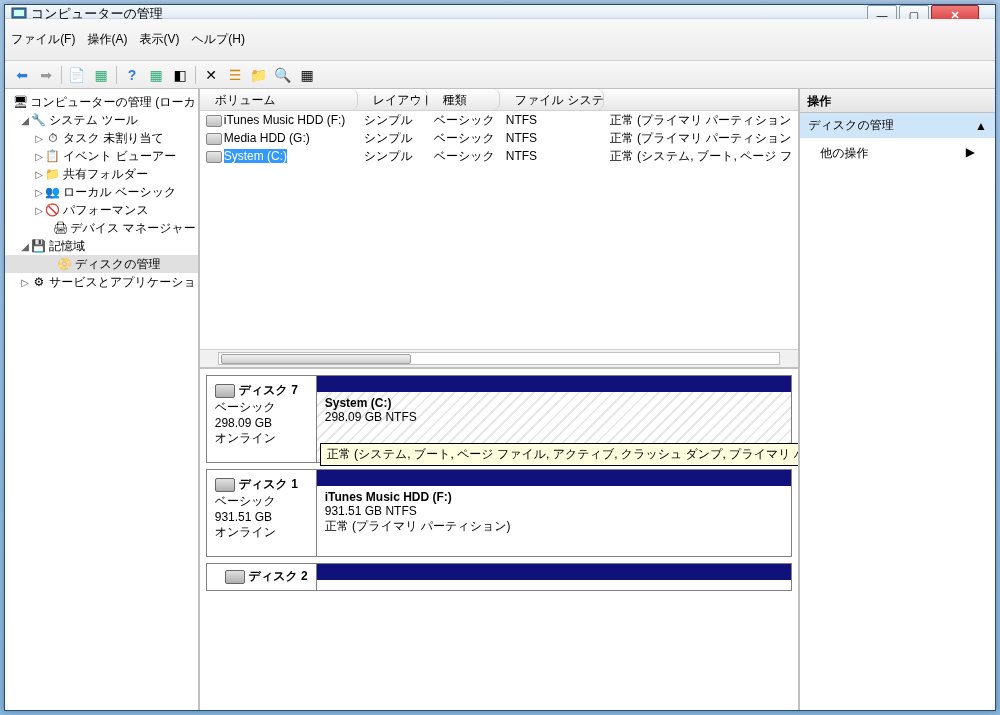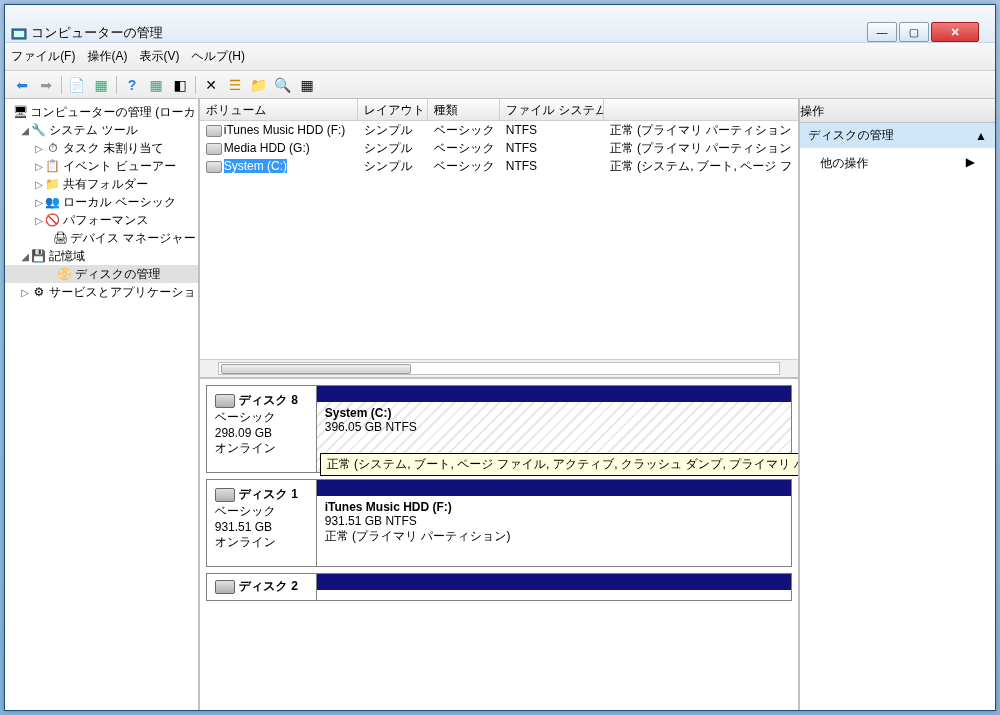--- a/index.html
+++ b/index.html
@@ -1,39 +1,39 @@
 <!DOCTYPE html>
 <html><head>
 <meta charset="utf-8">
 <style>
 * { margin:0; padding:0; box-sizing:border-box; font-family:"Meiryo UI","MS UI Gothic",Tahoma,sans-serif; font-size:12px; }
 body { background:linear-gradient(to bottom,#a8c8e8,#87b5dd); width:1000px; height:715px; overflow:hidden; padding:4px; }
 .window { background:#fff; border:1px solid #1e4f7a; height:707px; display:flex; flex-direction:column; box-shadow:0 0 6px rgba(0,0,0,0.3); }
-.titlebar { height:38px; background:linear-gradient(to bottom,#f6f9fc,#e1ebf5); display:flex; align-items:flex-end; padding:0 16px 0 6px; border-bottom:1px solid #c5d5e5; }
+.titlebar { height:14px; background:linear-gradient(to bottom,#f6f9fc,#e1ebf5); display:flex; align-items:flex-start; padding:0 16px 0 6px; border-bottom:1px solid #c5d5e5; }
 .titlebar .icon { width:16px; height:16px; margin-right:4px; }
 .titlebar .title { flex:1; color:#000; font-size:13px; }
 .winbtns { display:flex; gap:2px; }
 .winbtn { width:30px; height:20px; display:flex; align-items:center; justify-content:center; border:1px solid #8a9aa9; background:linear-gradient(to bottom,#fdfefe,#d6e4f0); border-radius:2px; font-size:11px; }
 .winbtn.min::before{content:"—";} .winbtn.max::before{content:"▢";} 
 .winbtn.close { width:48px; background:linear-gradient(to bottom,#f07a7a,#d83a3a); color:#fff; border-color:#a02020;} .winbtn.close::before{content:"✕"; font-weight:bold;}
-.menubar { height:28px; background:linear-gradient(to bottom,#f8f8f8,#ececec); display:flex; align-items:center; padding:0 6px; border-bottom:1px solid #d0d0d0; gap:12px; }
+.menubar { height:42px; background:linear-gradient(to bottom,#f8f8f8,#ececec); display:flex; align-items:center; padding:0 6px; border-bottom:1px solid #d0d0d0; gap:12px; }
 .menubar span { color:#000; cursor:default; }
 .toolbar { height:28px; background:linear-gradient(to bottom,#f8f8f8,#ececec); display:flex; align-items:center; padding:2px 6px; border-bottom:1px solid #c0c0c0; gap:2px; }
 .tbtn { width:22px; height:22px; display:flex; align-items:center; justify-content:center; font-size:14px; }
 .tsep { width:1px; height:18px; background:#c0c0c0; margin:0 2px; }
 .body { flex:1; display:flex; overflow:hidden; }
 .tree { width:195px; border-right:2px solid #c0c0c0; padding:4px 0; overflow:hidden; white-space:nowrap; }
 .tnode { display:flex; align-items:center; height:18px; padding:0 2px; cursor:default; }
 .tnode .exp { width:12px; text-align:center; color:#666; font-size:10px; }
 .tnode .tic { width:16px; height:16px; margin-right:2px; display:flex; align-items:center; justify-content:center; font-size:12px; }
 .tnode.sel { background:#e0e0e0; }
 .center { flex:1; display:flex; flex-direction:column; border-right:2px solid #c0c0c0; }
 .vollist { height:280px; display:flex; flex-direction:column; border-bottom:2px solid #c0c0c0; }
 .volhead { display:flex; height:22px; background:linear-gradient(to bottom,#fdfdfd,#e8e8e8); border-bottom:1px solid #d0d0d0; }
-.volhead .col { border-right:1px solid #d0d0d0; padding:3px 6px; overflow:hidden; white-space:nowrap; }
+.volhead .col { border-right:1px solid #d0d0d0; padding:3px 15px; overflow:hidden; white-space:nowrap;border-radius:7px; }
 .volrows { flex:1; overflow:hidden; }
 .volrow { display:flex; height:18px; align-items:center; white-space:nowrap; }
 .volrow .cell { padding:1px 6px; overflow:hidden; }
 .volrow .ic { width:16px; height:12px; background:linear-gradient(to bottom,#e8e8e8,#c0c0c0); border:1px solid #888; border-radius:2px; display:inline-block; margin-right:2px; vertical-align:middle; }
 .volrow.sel .cell.name span.txt { background:#3399ff; color:#fff; }
 .hscroll { height:18px; background:#f0f0f0; border-top:1px solid #d0d0d0; display:flex; }
 .hscroll .sb { flex:1; margin:2px 18px; background:#fff; border:1px solid #c0c0c0; position:relative; }
 .hscroll .thumb { position:absolute; left:2px; top:1px; width:190px; height:10px; background:linear-gradient(to bottom,#f0f0f0,#d0d0d0); border:1px solid #a0a0a0; border-radius:2px; }
 .disks { flex:1; overflow:hidden; background:#fff; }
 .diskrow { display:flex; border:1px solid #808080; margin:6px; }
@@ -42,21 +42,21 @@
 .dinfo .dname { font-weight:bold; }
 .dparts { flex:1; }
 .phead { height:16px; background:#10117b; }
 .pbody { padding:4px 8px; min-height:70px; }
 .pbody.hatched { background:repeating-linear-gradient(-45deg,#fff,#fff 6px,#e8e8e8 6px,#e8e8e8 8px); }
 .pbody .pname { font-weight:bold; }
 .tooltip { position:absolute; background:#ffffe0; border:1px solid #000; padding:2px 6px; white-space:nowrap; font-size:12px; z-index:10; }
 .legend { height:22px; border-top:1px solid #c0c0c0; display:flex; align-items:center; padding:0 8px; gap:6px; }
 .legend .sw { width:12px; height:12px; border:1px solid #000; display:inline-block; }
 .actions { width:195px; background:#fff; }
-.actions .hdr { height:24px; background:linear-gradient(to bottom,#f4f4f4,#e4e4e4); border-bottom:1px solid #c0c0c0; padding:4px 0; font-weight:normal; }
+.actions .hdr { height:24px; background:linear-gradient(to bottom,#f4f4f4,#e4e4e4); border-bottom:1px solid #c0c0c0; padding:4px 7px; font-weight:bold; }
 .actions .sel { background:#cfe5f8; padding:4px 8px; display:flex; justify-content:space-between; align-items:center; border-bottom:1px solid #fff; }
 .actions .item { padding:6px 20px; display:flex; justify-content:space-between;text-align:center; }
 </style>
 </head>
 <body>
 
 <div class="window">
   <div class="titlebar">
     <span class="icon">
       <svg width="16" height="16">
@@ -191,30 +191,30 @@
         <div class="hscroll">
             <div class="sb">
               <div class="thumb"></div>
             </div>
           </div>
       </div>
 
       <div class="disks" id="disks" style="position:relative">
           <div class="diskrow">
             <div class="dinfo">
-              <div><span class="dic"></span><span class="dname">ディスク 8</span></div>
+              <div><span class="dic"></span><span class="dname">ディスク 7</span></div>
               <div>ベーシック</div>
               <div>298.09 GB</div>
               <div>オンライン</div>
             </div>
             <div class="dparts">
               <div class="phead"></div>
               <div class="pbody hatched">
                 <div class="pname">System  (C:)</div>
-                <div>396.05 GB NTFS</div>
+                <div>298.09 GB NTFS</div>
               </div>
             </div>
           </div>
           <div class="tooltip" style="left: 120px; top: 74px;">正常 (システム, ブート, ページ ファイル, アクティブ, クラッシュ ダンプ, プライマリ パーティション)</div>
           <div class="diskrow">
             <div class="dinfo">
               <div><span class="dic"></span><span class="dname">ディスク 1</span></div>
               <div>ベーシック</div>
               <div>931.51 GB</div>
               <div>オンライン</div>
@@ -222,21 +222,21 @@
             <div class="dparts">
               <div class="phead"></div>
               <div class="pbody">
                 <div class="pname">iTunes Music HDD  (F:)</div>
                 <div>931.51 GB NTFS</div>
                 <div>正常 (プライマリ パーティション)</div>
               </div>
             </div>
           </div>
           <div class="diskrow" style="height: 28px;">
-            <div class="dinfo" style="padding: 4px 8px;">
+            <div class="dinfo" style="padding: 4px 8px; text-align: right;">
               <div><span class="dic"></span><span class="dname">ディスク 2</span></div>
             </div>
             <div class="dparts">
               <div class="phead"></div>
             </div>
           </div>
         </div>
 
     </div>
 

